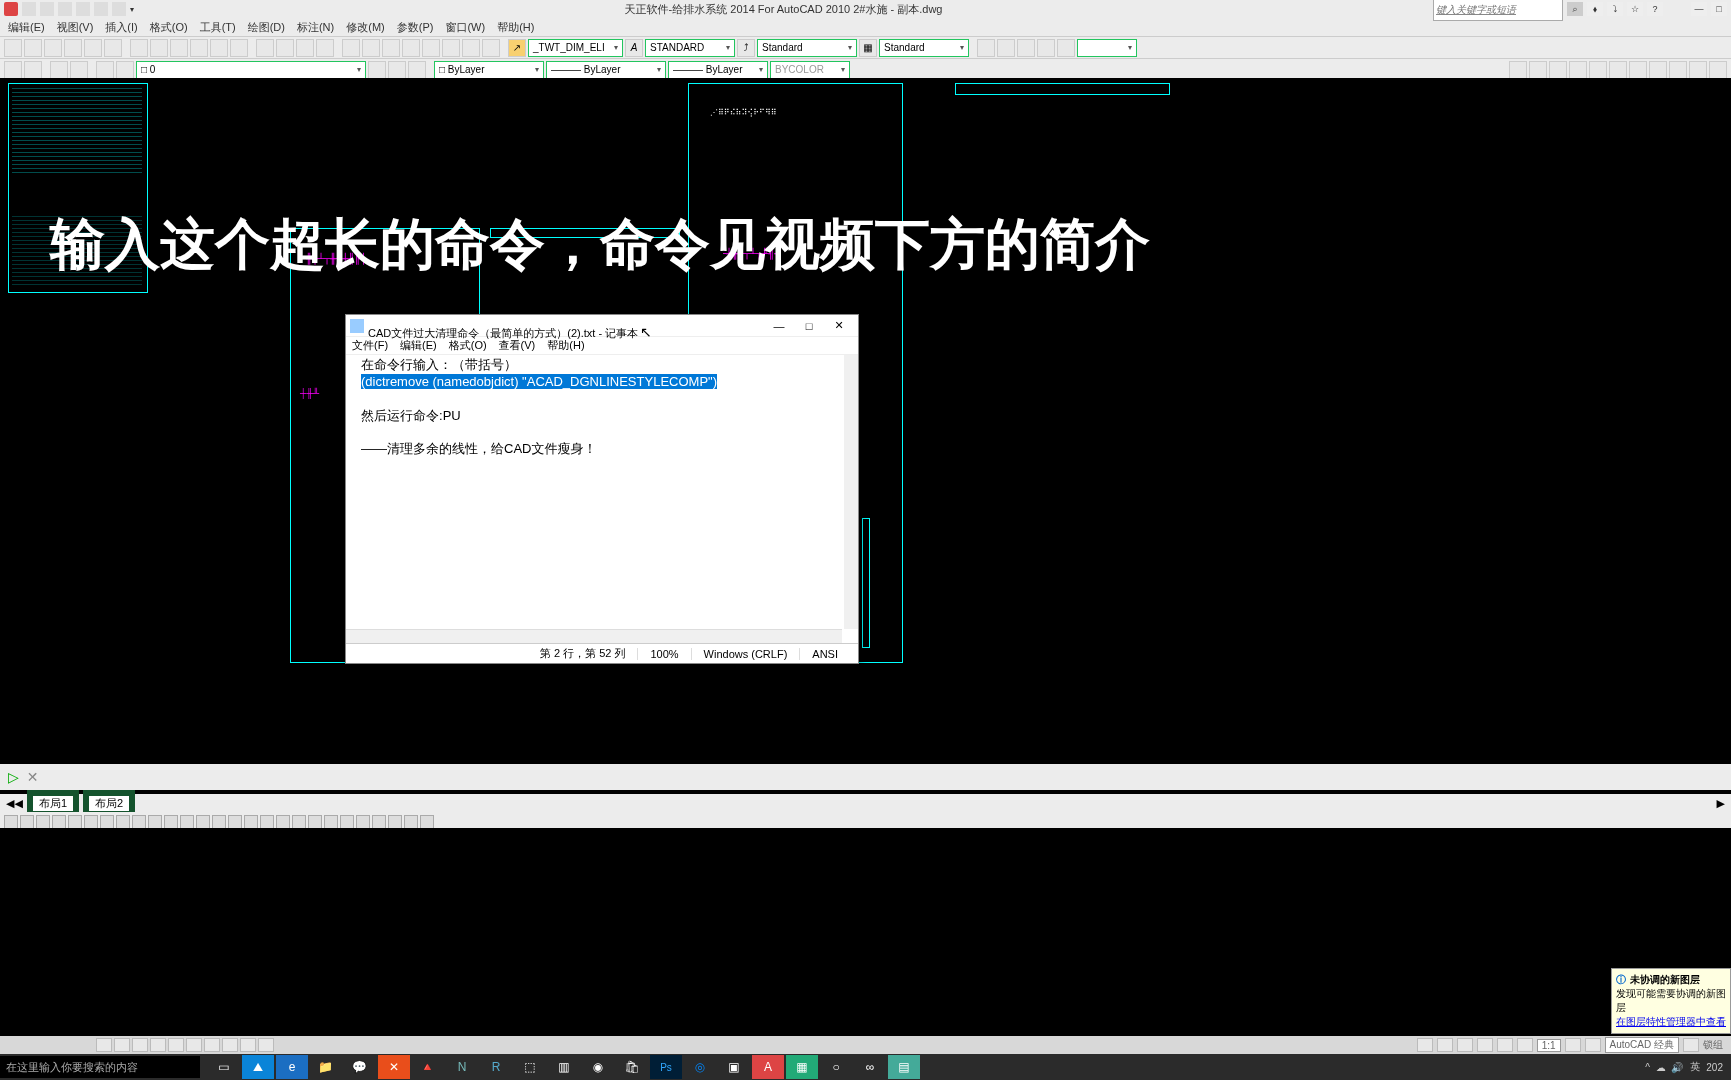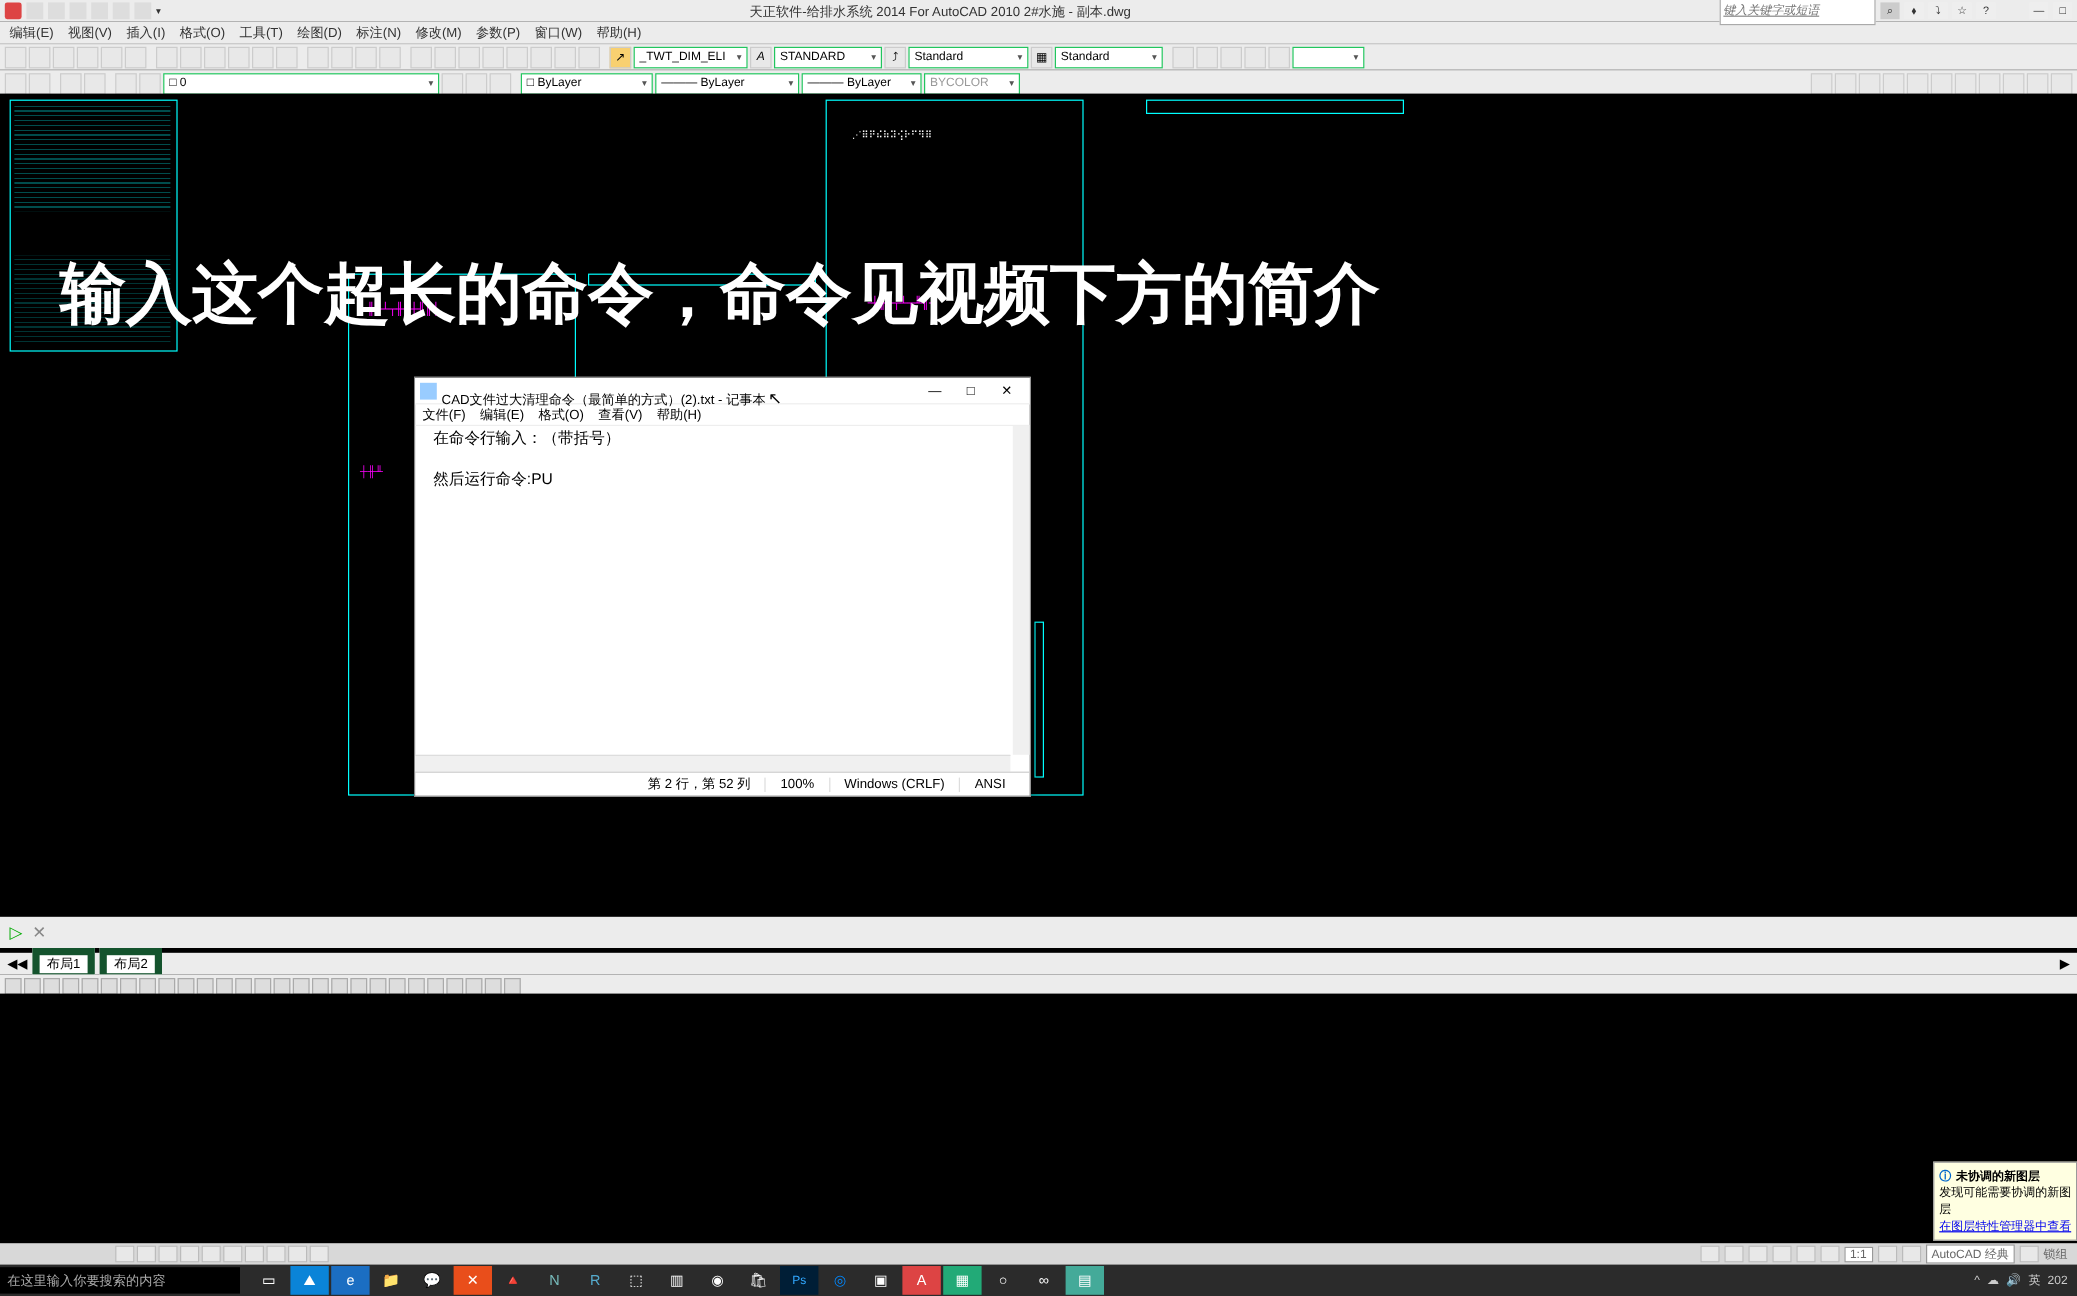--- a/index.html
+++ b/index.html
@@ -223,23 +223,25 @@
   </div>
   <div class="np-menu">
     <span>文件(F)</span>
     <span>编辑(E)</span>
     <span>格式(O)</span>
     <span>查看(V)</span>
     <span>帮助(H)</span>
   </div>
   <div class="np-content">
     <div>在命令行输入：（带括号）</div>
+    <div><span class="np-highlight">(dictremove (namedobjdict) "ACAD_DGNLINESTYLECOMP")</span></div>
     <div>&nbsp;</div>
     <div><span>然后运行命令:</span><span>PU</span></div>
     <div>&nbsp;</div>
+    <div>——清理多余的线性，给CAD文件瘦身！</div>
   </div>
   <div class="np-scroll-v"></div>
   <div class="np-scroll-h"></div>
   <div class="np-status">
     <div>第 2 行，第 52 列</div>
     <div>100%</div>
     <div>Windows (CRLF)</div>
     <div>ANSI</div>
   </div>
 </div>

